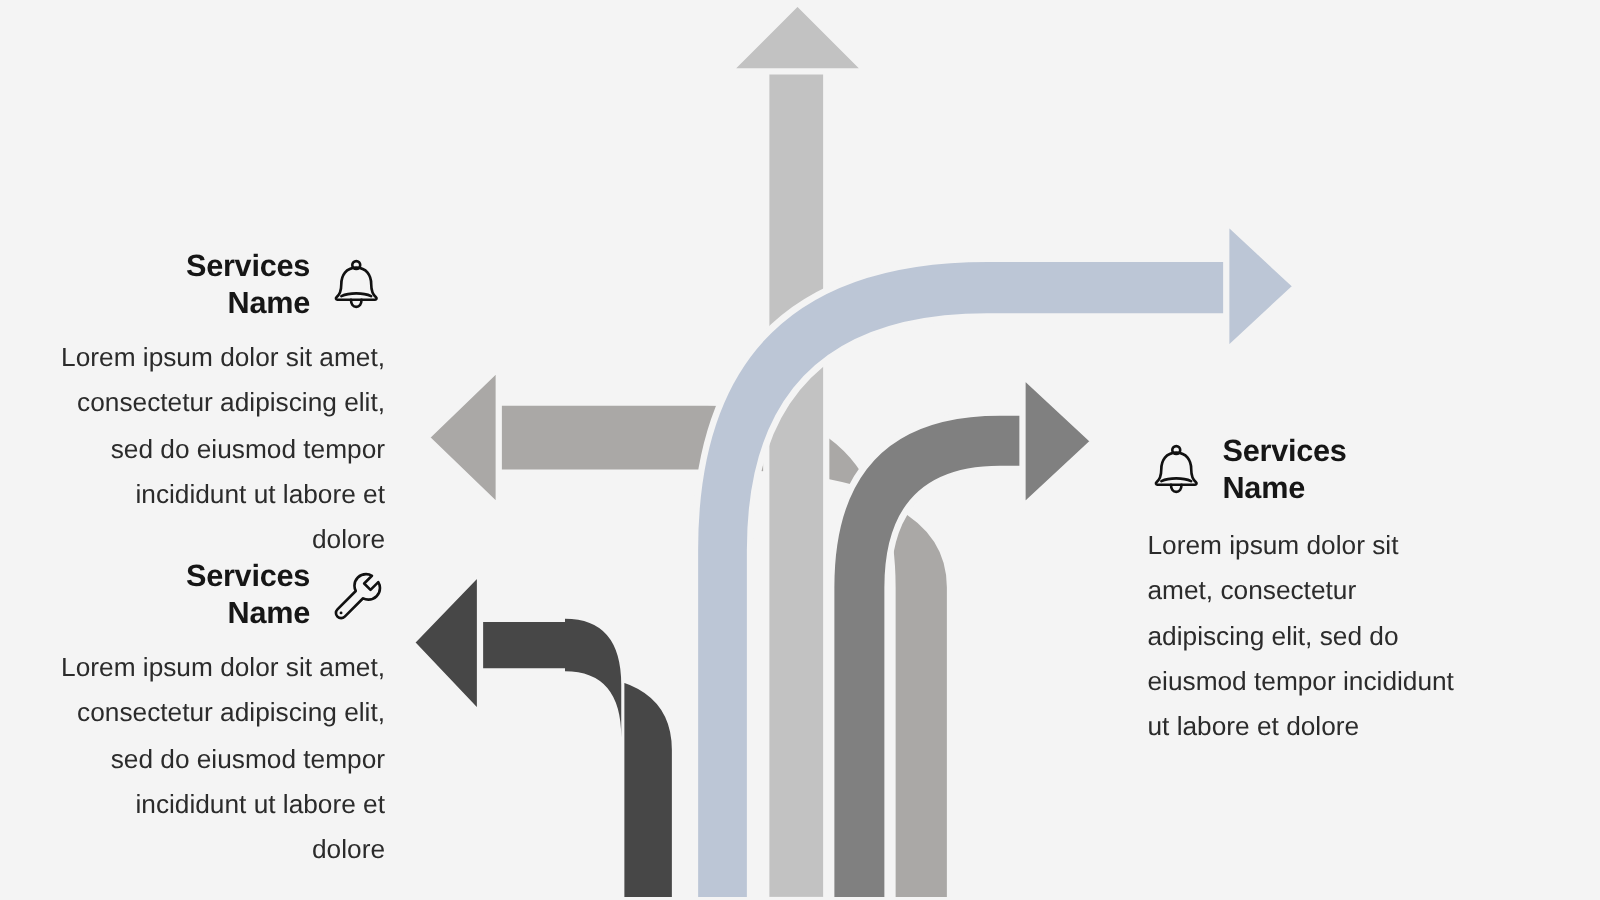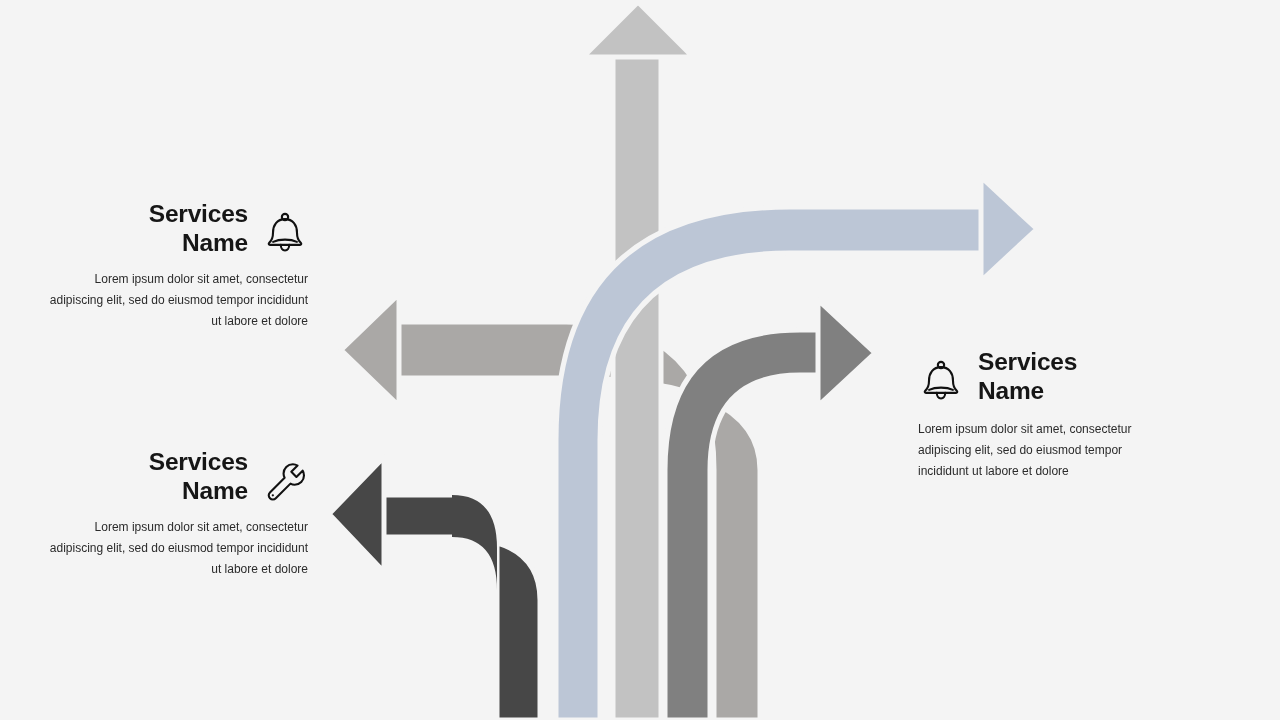--- a/index.html
+++ b/index.html
@@ -21,21 +21,21 @@
     top: 0;
     width: 1280px;
     height: 720px;
   }
   .service-block {
     position: absolute;
     width: 260px;
   }
   .block-head {
     display: flex;
-    align-items: flex-end;
+    align-items: center;
     gap: 14px;
   }
   .block-head.align-right {
     justify-content: flex-end;
   }
   .block-head.align-left {
     justify-content: flex-start;
   }
   .block-title {
     font-size: 24.5px;
@@ -46,21 +46,21 @@
   }
   .title-right { text-align: right; }
   .title-left  { text-align: left; }
   .block-icon {
     width: 46px;
     height: 46px;
     flex: 0 0 46px;
     display: block;
   }
   .block-body {
-    font-size: 12px;
+    font-size: 21px;
     line-height: 1.72;
     color: #2b2b2b;
     margin-top: 12px;
   }
   .body-right { text-align: right; }
   .body-left  { text-align: left; }
 
   
   #block-top-left    { left: 48px;  top: 200px; }
   #block-bottom-left { left: 48px;  top: 448px; }

